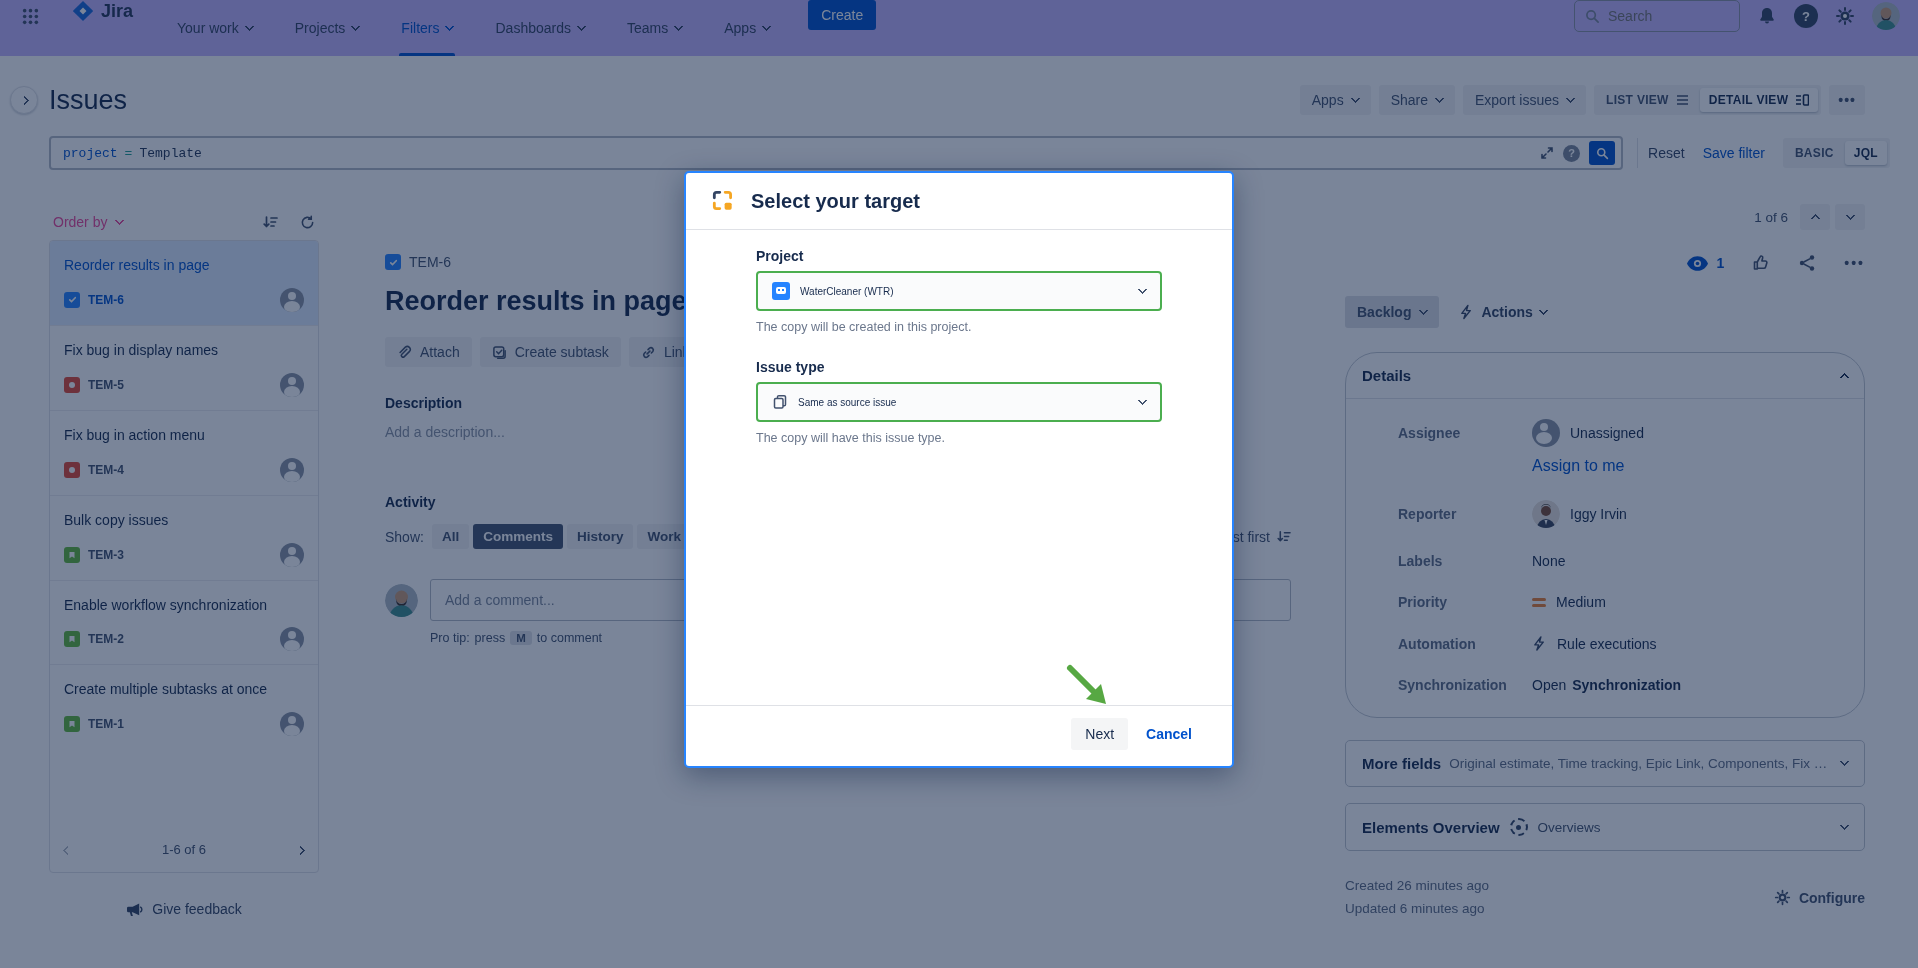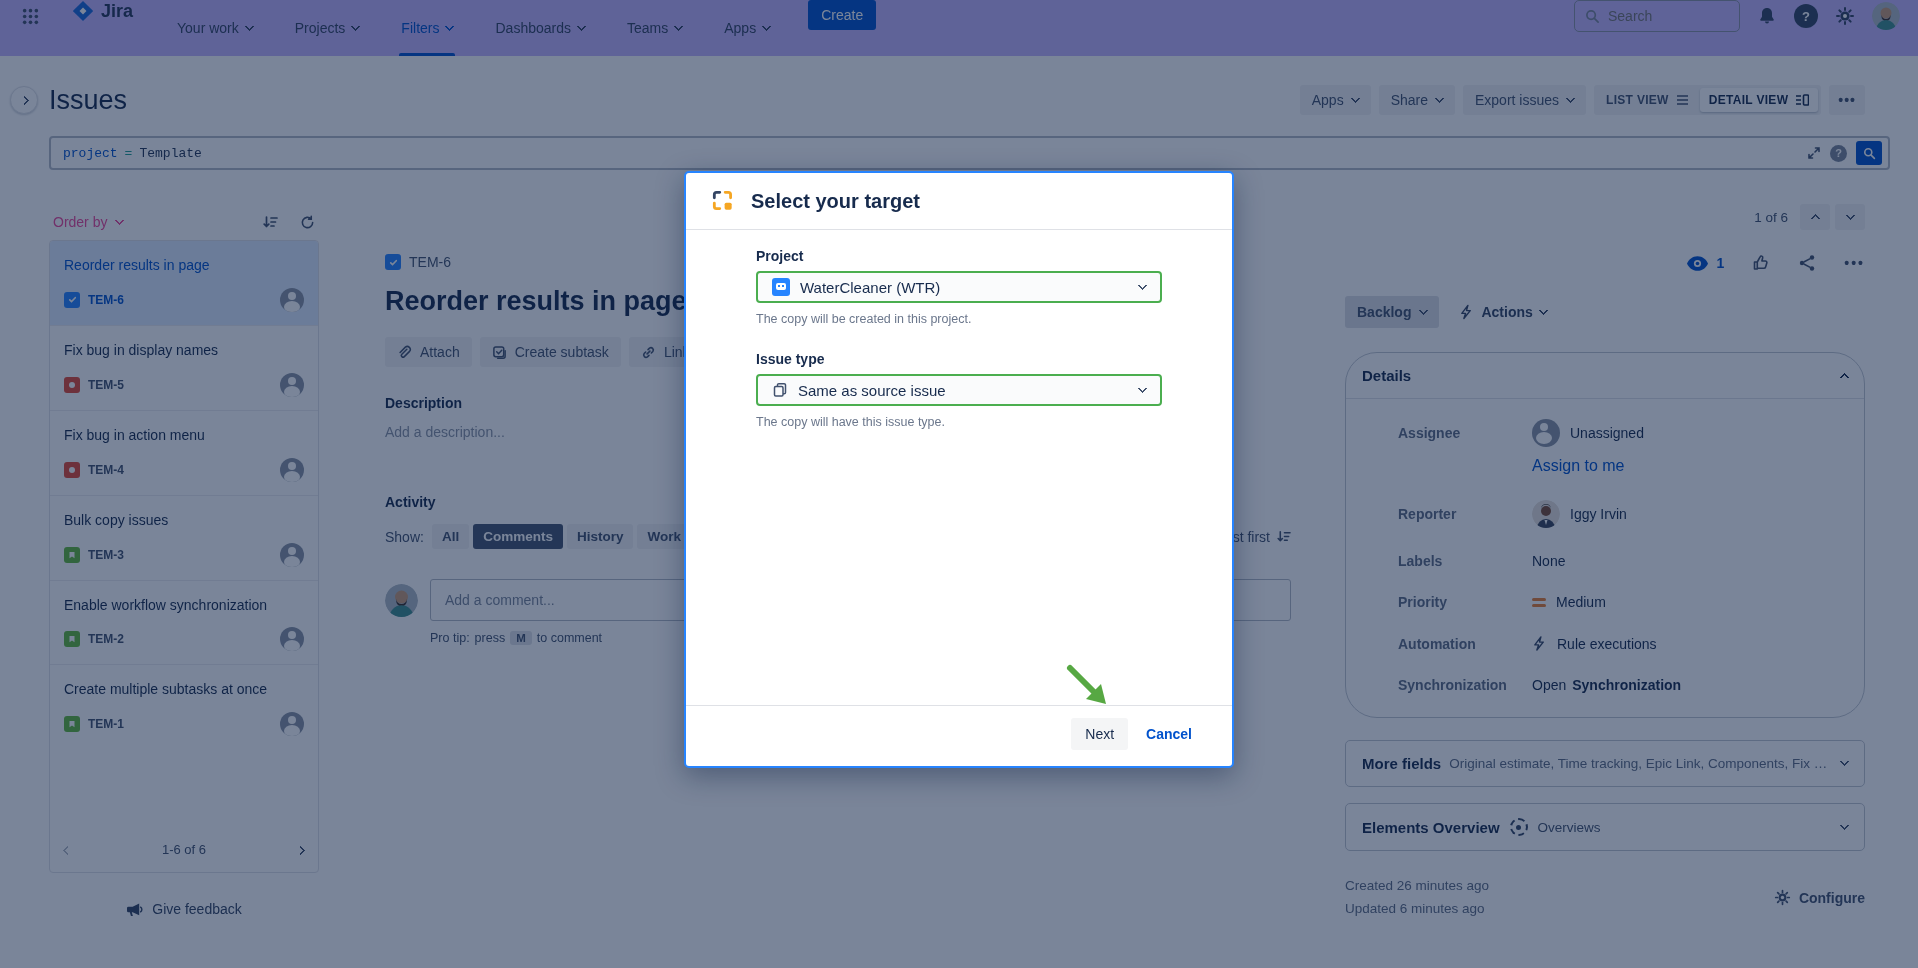--- a/index.html
+++ b/index.html
@@ -166,22 +166,22 @@
 
   
   .blanket { position:absolute; inset:0; background:rgba(9,30,66,.54); z-index:50; }
   .modal { position:absolute; left:684px; top:171px; width:550px; height:597px; z-index:60;
     background:#fff; border:2px solid #2684FF; border-radius:5px;
     box-shadow:0 8px 28px rgba(9,30,66,.4); display:flex; flex-direction:column; }
   .modal-head { padding:15px 24px; display:flex; align-items:center; gap:15px; border-bottom:1px solid #DFE1E6; }
   .modal-title { font-size:20px; font-weight:600; color:#172B4D; }
   .modal-body { flex:1; padding:18px 70px 0; }
   .flabel { font-weight:600; color:#172B4D; margin-bottom:7px; }
-  .select { height:32px; border:2px solid #4BAE4F; border-radius:4px; background:#FAFBFC;
-    display:flex; align-items:center; gap:10px; padding:0 14px; cursor:pointer; color:#172B4D; font-size:15px; }
+  .select { height:40px; border:2px solid #4BAE4F; border-radius:4px; background:#FAFBFC;
+    display:flex; align-items:center; gap:10px; padding:0 14px; cursor:pointer; color:#172B4D; font-size:10px; }
   .select .chev { margin-left:auto; color:#42526E; }
   .fhelp { margin-top:9px; font-size:12.5px; color:#6B778C; }
   .field + .field { margin-top:25px; }
   .proj-ava { width:18px; height:18px; border-radius:3px; background:#2684FF; position:relative; flex:none; }
   .proj-ava::before { content:""; position:absolute; left:4px; top:5px; width:10px; height:7px; background:#fff; border-radius:2px; }
   .proj-ava::after { content:""; position:absolute; left:6px; top:7px; width:2px; height:2px; background:#2684FF;
     box-shadow:4px 0 0 #2684FF; }
   .modal-foot { border-top:1px solid #DFE1E6; padding:12px 30px 16px; display:flex; align-items:center;
     justify-content:flex-end; gap:8px; position:relative; }
   .next-btn { background:#F4F5F6; border:none; border-radius:3px; padding:8px 14px;
@@ -342,20 +342,28 @@
         </span>
         <span class="q-badge">?</span>
         <button class="jql-search-btn">
           <svg width="13" height="13" viewBox="0 0 16 16" fill="none" stroke="#fff" stroke-width="2">
               <circle cx="6.5" cy="6.5" r="4.3"></circle>
               <path d="M10 10l4 4" stroke-linecap="round"></path>
             </svg>
         </button>
       </div>
     </div>
+    <div class="jql-actions">
+      <span class="link-plain">Reset</span>
+      <span class="link-blue">Save filter</span>
+      <div class="seg">
+        <div class="seg-item">BASIC</div>
+        <div class="seg-item sel">JQL</div>
+      </div>
+    </div>
   </div>
 
   <div class="main">
 
     <div class="col-left">
       <div class="orderby-row">
         <span class="orderby">
           <span>Order by</span>
             <span class="chev"></span>
         </span>

